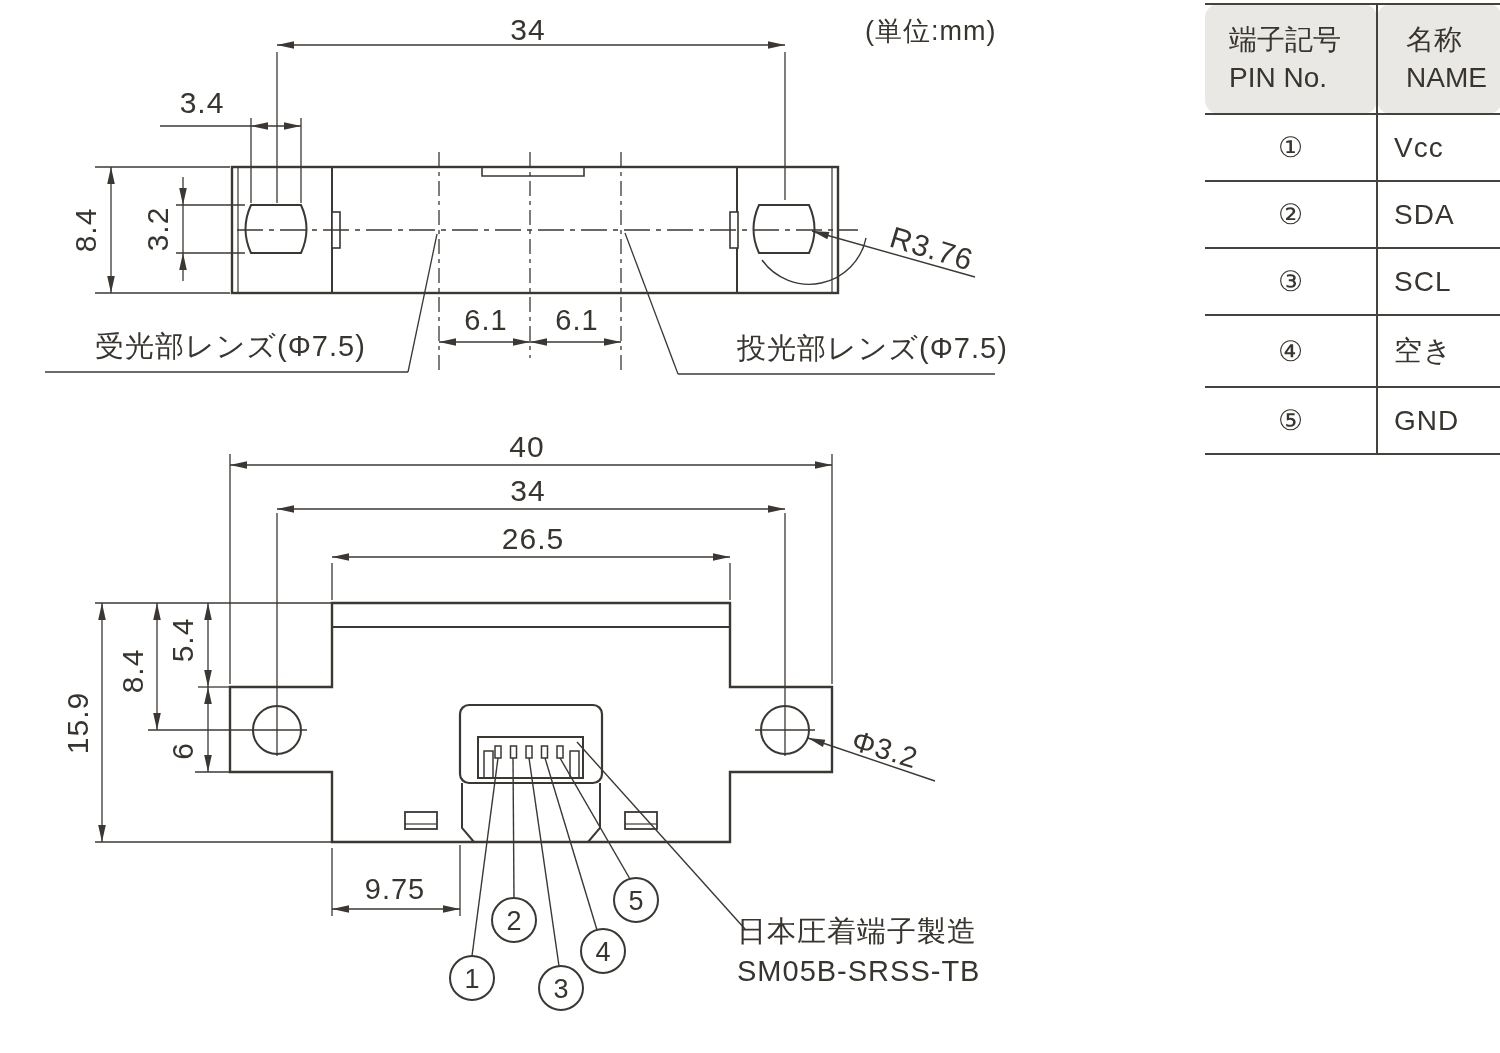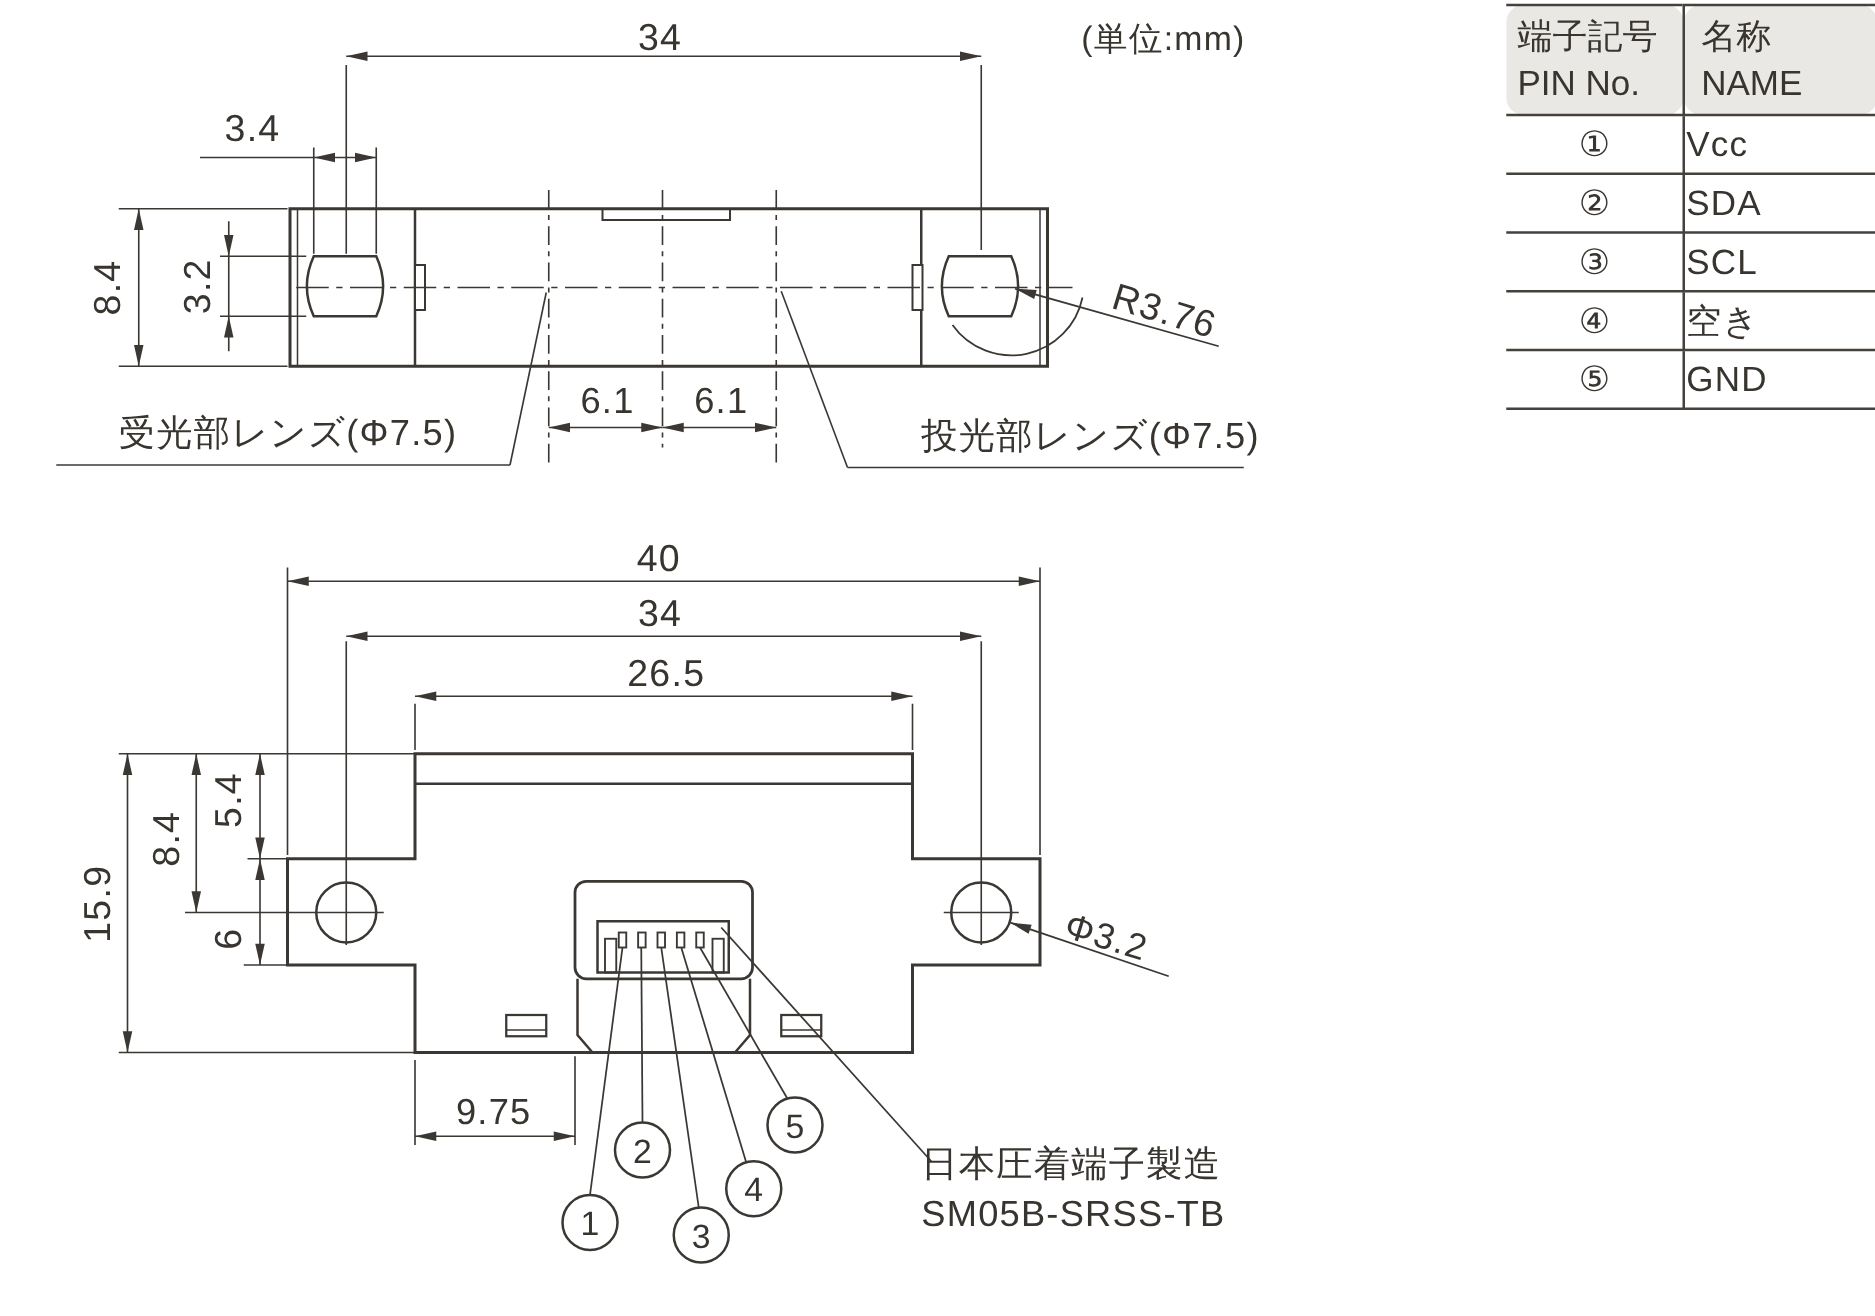--- a/index.html
+++ b/index.html
@@ -14,21 +14,21 @@
   .lbltxt{font-size:29px;letter-spacing:1px;}
   .unittxt{font-size:27px;letter-spacing:1px;}
   .callout-num{font-size:27px;}
   .makertxt{font-size:29px;letter-spacing:1px;}
 
   
   .pin-table{
     position:absolute;left:1205px;top:3px;width:297px;
     border-collapse:collapse;table-layout:fixed;
   }
-  .pin-table td{padding:1px;vertical-align:middle;border-radius:14px;}
+  .pin-table td{padding:16px;vertical-align:middle;border-radius:14px;}
   .pin-table .c1{width:139px;border-right:2.5px solid #45413c;}
   .pin-table tr{height:47px;}
   .pin-table tr.hdr{height:88px;background:#e9e8e5;}
   .pin-table{border-top:2.5px solid #45413c;}
   .pin-table td{border-bottom:2.5px solid #45413c;font-size:28px;}
   .hdr .c1 div{padding-left:8px;line-height:38px;}
   .hdr .c2 div{padding-left:12px;line-height:38px;}
   .rowno{text-align:center;font-size:29px;}
   .rowname{padding-left:12px;letter-spacing:1px;}
 </style>

